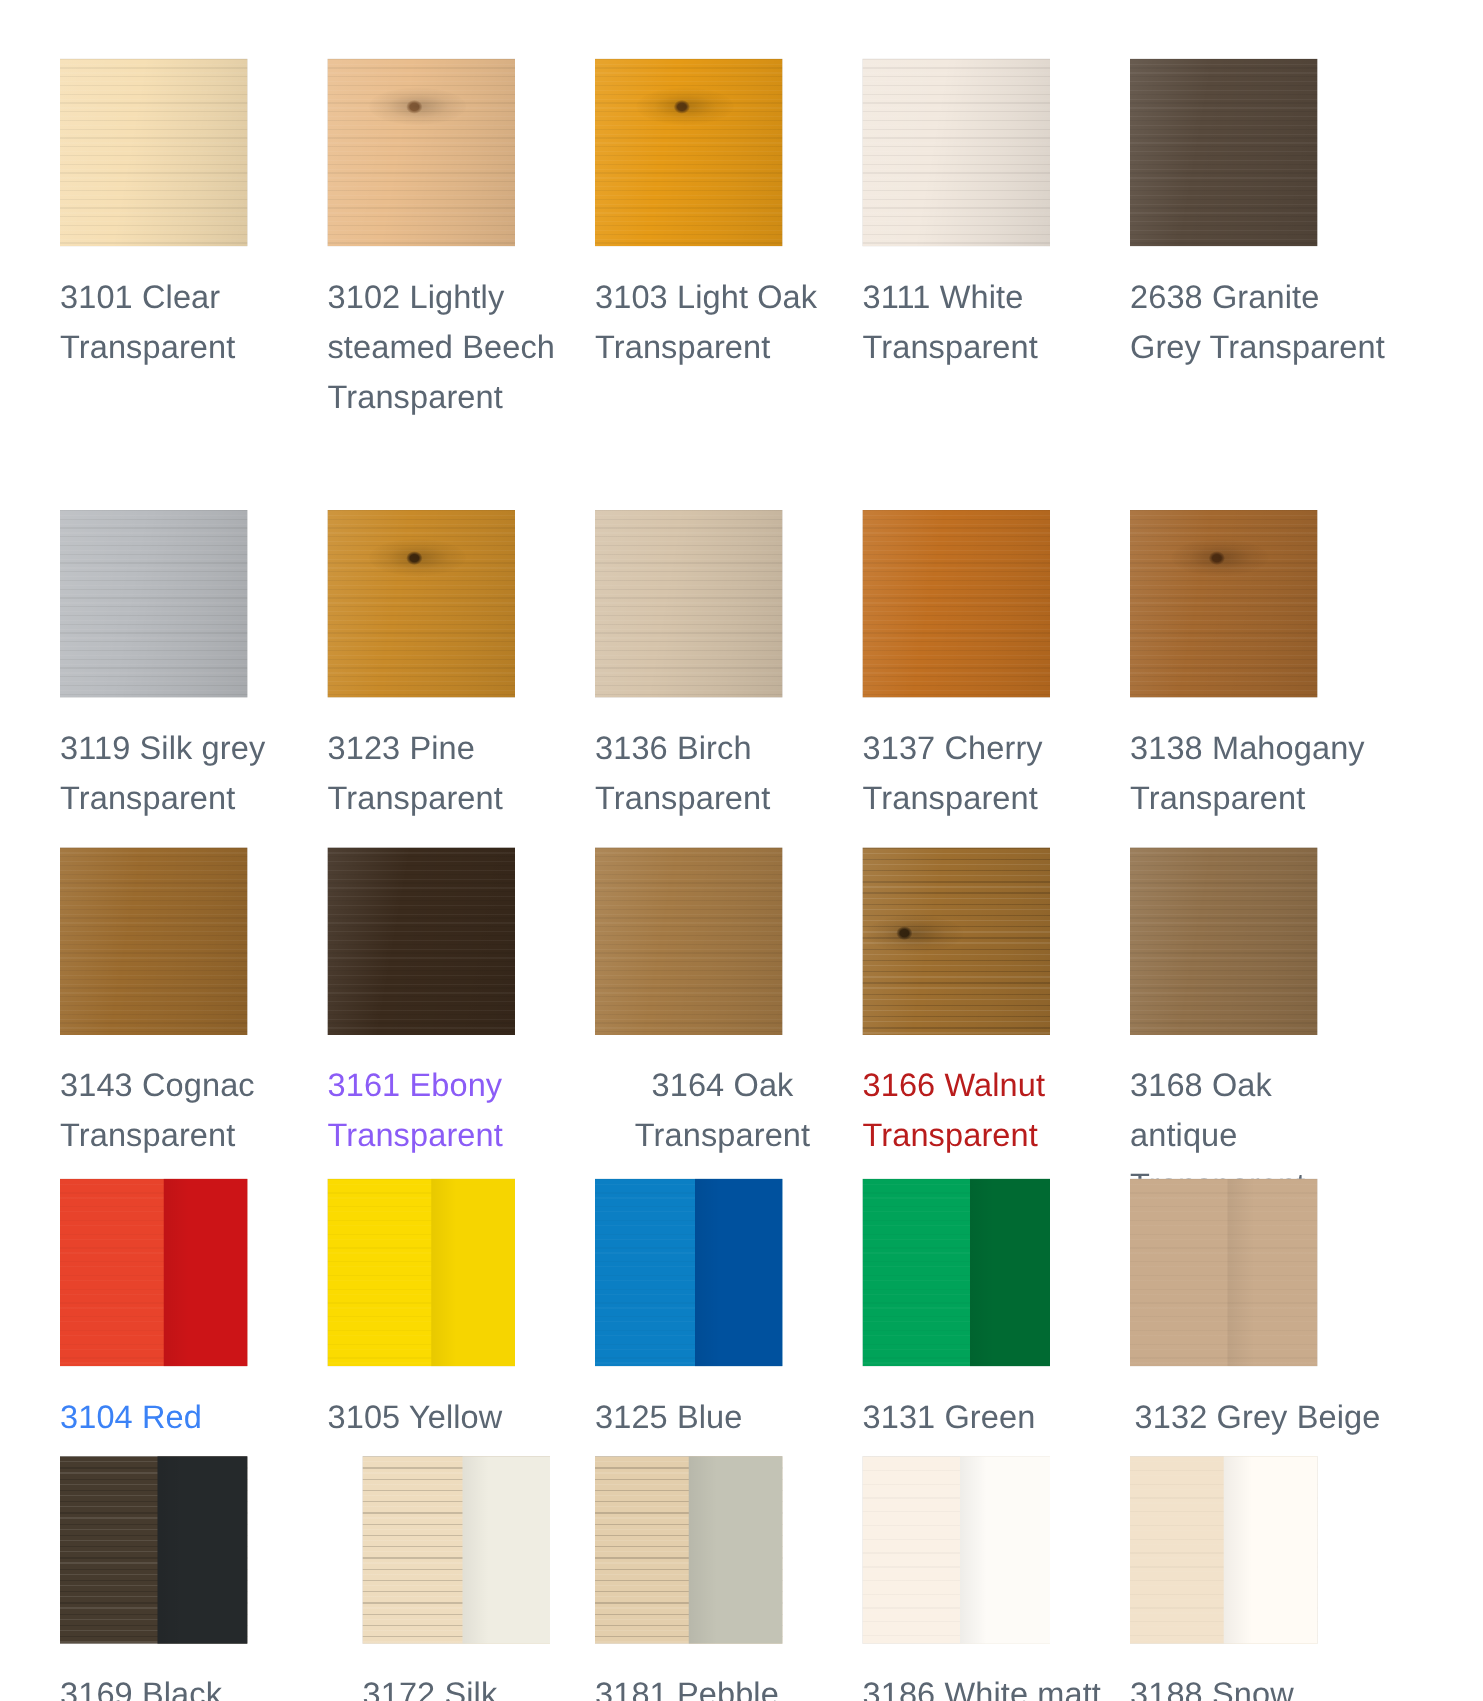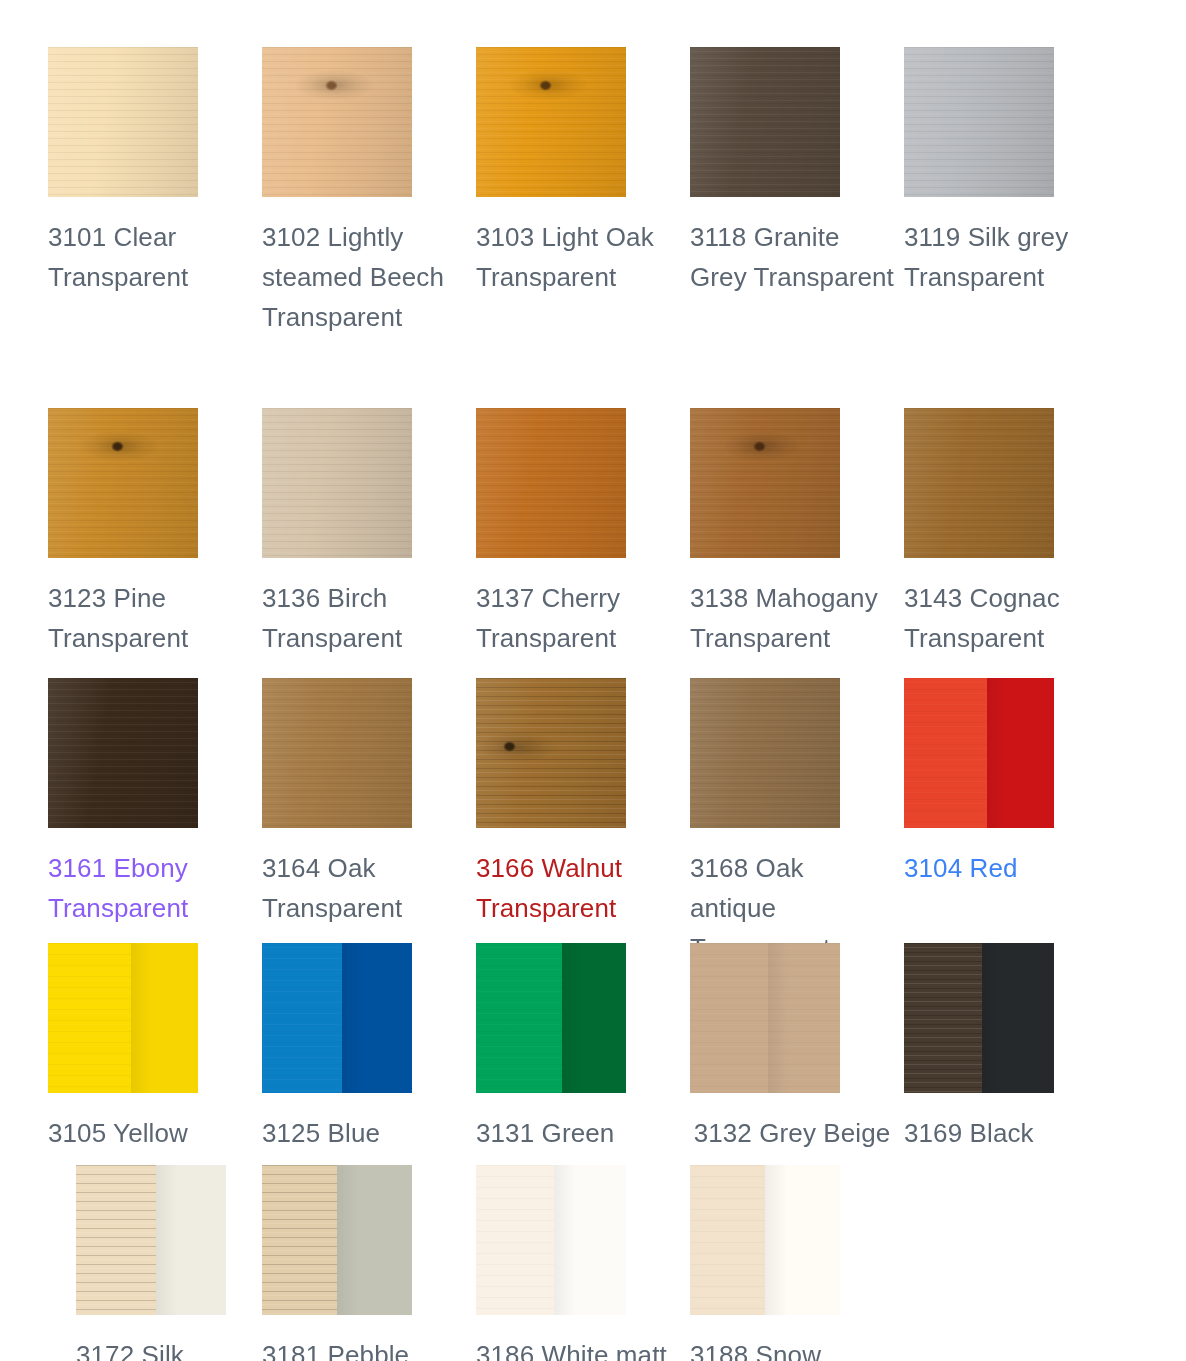--- a/index.html
+++ b/index.html
@@ -88,25 +88,33 @@
         <div class="chip-base" style="background: rgb(229, 154, 22);"></div>
         <div class="chip-grain" style="background: repeating-linear-gradient(rgba(0, 0, 0, 0.055) 0px, rgba(0, 0, 0, 0.055) 1px, rgba(0, 0, 0, 0) 1px, rgba(0, 0, 0, 0) 4px, rgba(255, 255, 255, 0.05) 4px, rgba(255, 255, 255, 0.05) 5px, rgba(0, 0, 0, 0) 5px, rgba(0, 0, 0, 0) 7px);"></div>
         <div class="chip-grain" style="background: linear-gradient(100deg, rgba(255, 255, 255, 0.1) 0%, rgba(0, 0, 0, 0) 38%, rgba(0, 0, 0, 0.05) 72%, rgba(0, 0, 0, 0.1) 100%);"></div>
         <div class="chip-knot" style="width: 13px; height: 11px; left: 42%; top: 22%; background: radial-gradient(rgb(109, 67, 19) 0%, rgb(109, 67, 19) 38%, rgba(0, 0, 0, 0) 72%);"></div>
         <div class="chip-knot" style="width: 78px; height: 30px; left: 22%; top: 15%; background: radial-gradient(rgba(0, 0, 0, 0.22) 0%, rgba(0, 0, 0, 0.06) 45%, rgba(0, 0, 0, 0) 75%);"></div>
       </div>
       <div class="swatch-label" style="color: rgb(91, 102, 114);">3103 Light Oak Transparent</div>
     </div>
     <div class="swatch-cell" style="margin-bottom: 0px; height: 297px;">
       <div class="swatch-chip">
+        <div class="chip-base" style="background: rgb(242, 233, 223);"></div>
+        <div class="chip-grain" style="background: repeating-linear-gradient(rgba(0, 0, 0, 0.055) 0px, rgba(0, 0, 0, 0.055) 1px, rgba(0, 0, 0, 0) 1px, rgba(0, 0, 0, 0) 4px, rgba(255, 255, 255, 0.05) 4px, rgba(255, 255, 255, 0.05) 5px, rgba(0, 0, 0, 0) 5px, rgba(0, 0, 0, 0) 7px);"></div>
+        <div class="chip-grain" style="background: linear-gradient(100deg, rgba(255, 255, 255, 0.1) 0%, rgba(0, 0, 0, 0) 38%, rgba(0, 0, 0, 0.05) 72%, rgba(0, 0, 0, 0.1) 100%);"></div>
+      </div>
+      <div class="swatch-label" style="color: rgb(91, 102, 114);">3111 White Transparent</div>
+    </div>
+    <div class="swatch-cell" style="margin-bottom: 0px; height: 297px;">
+      <div class="swatch-chip">
         <div class="chip-base" style="background: rgb(87, 73, 60);"></div>
         <div class="chip-grain" style="background: repeating-linear-gradient(rgba(0, 0, 0, 0.055) 0px, rgba(0, 0, 0, 0.055) 1px, rgba(0, 0, 0, 0) 1px, rgba(0, 0, 0, 0) 4px, rgba(255, 255, 255, 0.05) 4px, rgba(255, 255, 255, 0.05) 5px, rgba(0, 0, 0, 0) 5px, rgba(0, 0, 0, 0) 7px);"></div>
         <div class="chip-grain" style="background: linear-gradient(100deg, rgba(255, 255, 255, 0.1) 0%, rgba(0, 0, 0, 0) 38%, rgba(0, 0, 0, 0.05) 72%, rgba(0, 0, 0, 0.1) 100%);"></div>
       </div>
-      <div class="swatch-label" style="color: rgb(91, 102, 114);">3118 Granite Grey Transparent</div>
+      <div class="swatch-label" style="color: rgb(91, 102, 114);">2638 Granite Grey Transparent</div>
     </div>
     <div class="swatch-cell" style="margin-bottom: 0px; height: 270px;">
       <div class="swatch-chip">
         <div class="chip-base" style="background: rgb(185, 188, 192);"></div>
         <div class="chip-grain" style="background: repeating-linear-gradient(rgba(0, 0, 0, 0.055) 0px, rgba(0, 0, 0, 0.055) 1px, rgba(0, 0, 0, 0) 1px, rgba(0, 0, 0, 0) 4px, rgba(255, 255, 255, 0.05) 4px, rgba(255, 255, 255, 0.05) 5px, rgba(0, 0, 0, 0) 5px, rgba(0, 0, 0, 0) 7px);"></div>
         <div class="chip-grain" style="background: linear-gradient(100deg, rgba(255, 255, 255, 0.1) 0%, rgba(0, 0, 0, 0) 38%, rgba(0, 0, 0, 0.05) 72%, rgba(0, 0, 0, 0.1) 100%);"></div>
       </div>
       <div class="swatch-label" style="color: rgb(91, 102, 114);">3119 Silk grey Transparent</div>
     </div>
     <div class="swatch-cell" style="margin-bottom: 0px; height: 270px;">
@@ -154,21 +162,21 @@
       <div class="swatch-label" style="color: rgb(91, 102, 114);">3143 Cognac Transparent</div>
     </div>
     <div class="swatch-cell" style="margin-bottom: 0px; height: 265px;">
       <div class="swatch-chip">
         <div class="chip-base" style="background: rgb(58, 42, 28);"></div>
         <div class="chip-grain" style="background: repeating-linear-gradient(rgba(0, 0, 0, 0.055) 0px, rgba(0, 0, 0, 0.055) 1px, rgba(0, 0, 0, 0) 1px, rgba(0, 0, 0, 0) 4px, rgba(255, 255, 255, 0.05) 4px, rgba(255, 255, 255, 0.05) 5px, rgba(0, 0, 0, 0) 5px, rgba(0, 0, 0, 0) 7px);"></div>
         <div class="chip-grain" style="background: linear-gradient(100deg, rgba(255, 255, 255, 0.1) 0%, rgba(0, 0, 0, 0) 38%, rgba(0, 0, 0, 0.05) 72%, rgba(0, 0, 0, 0.1) 100%);"></div>
       </div>
       <div class="swatch-label" style="color: #8b5cf6;">3161 Ebony Transparent</div>
     </div>
-    <div class="swatch-cell" style="margin-bottom: 0px; height: 265px;">
+    <div class="swatch-cell" style="margin-bottom: 0px; height: 265px; text-align: center;">
       <div class="swatch-chip">
         <div class="chip-base" style="background: rgb(164, 122, 69);"></div>
         <div class="chip-grain" style="background: repeating-linear-gradient(rgba(0, 0, 0, 0.055) 0px, rgba(0, 0, 0, 0.055) 1px, rgba(0, 0, 0, 0) 1px, rgba(0, 0, 0, 0) 4px, rgba(255, 255, 255, 0.05) 4px, rgba(255, 255, 255, 0.05) 5px, rgba(0, 0, 0, 0) 5px, rgba(0, 0, 0, 0) 7px);"></div>
         <div class="chip-grain" style="background: linear-gradient(100deg, rgba(255, 255, 255, 0.1) 0%, rgba(0, 0, 0, 0) 38%, rgba(0, 0, 0, 0.05) 72%, rgba(0, 0, 0, 0.1) 100%);"></div>
       </div>
       <div class="swatch-label" style="color: rgb(91, 102, 114);">3164 Oak Transparent</div>
     </div>
     <div class="swatch-cell" style="margin-bottom: 0px; height: 265px;">
       <div class="swatch-chip">
         <div class="chip-base" style="background: rgb(157, 110, 47);"></div>

